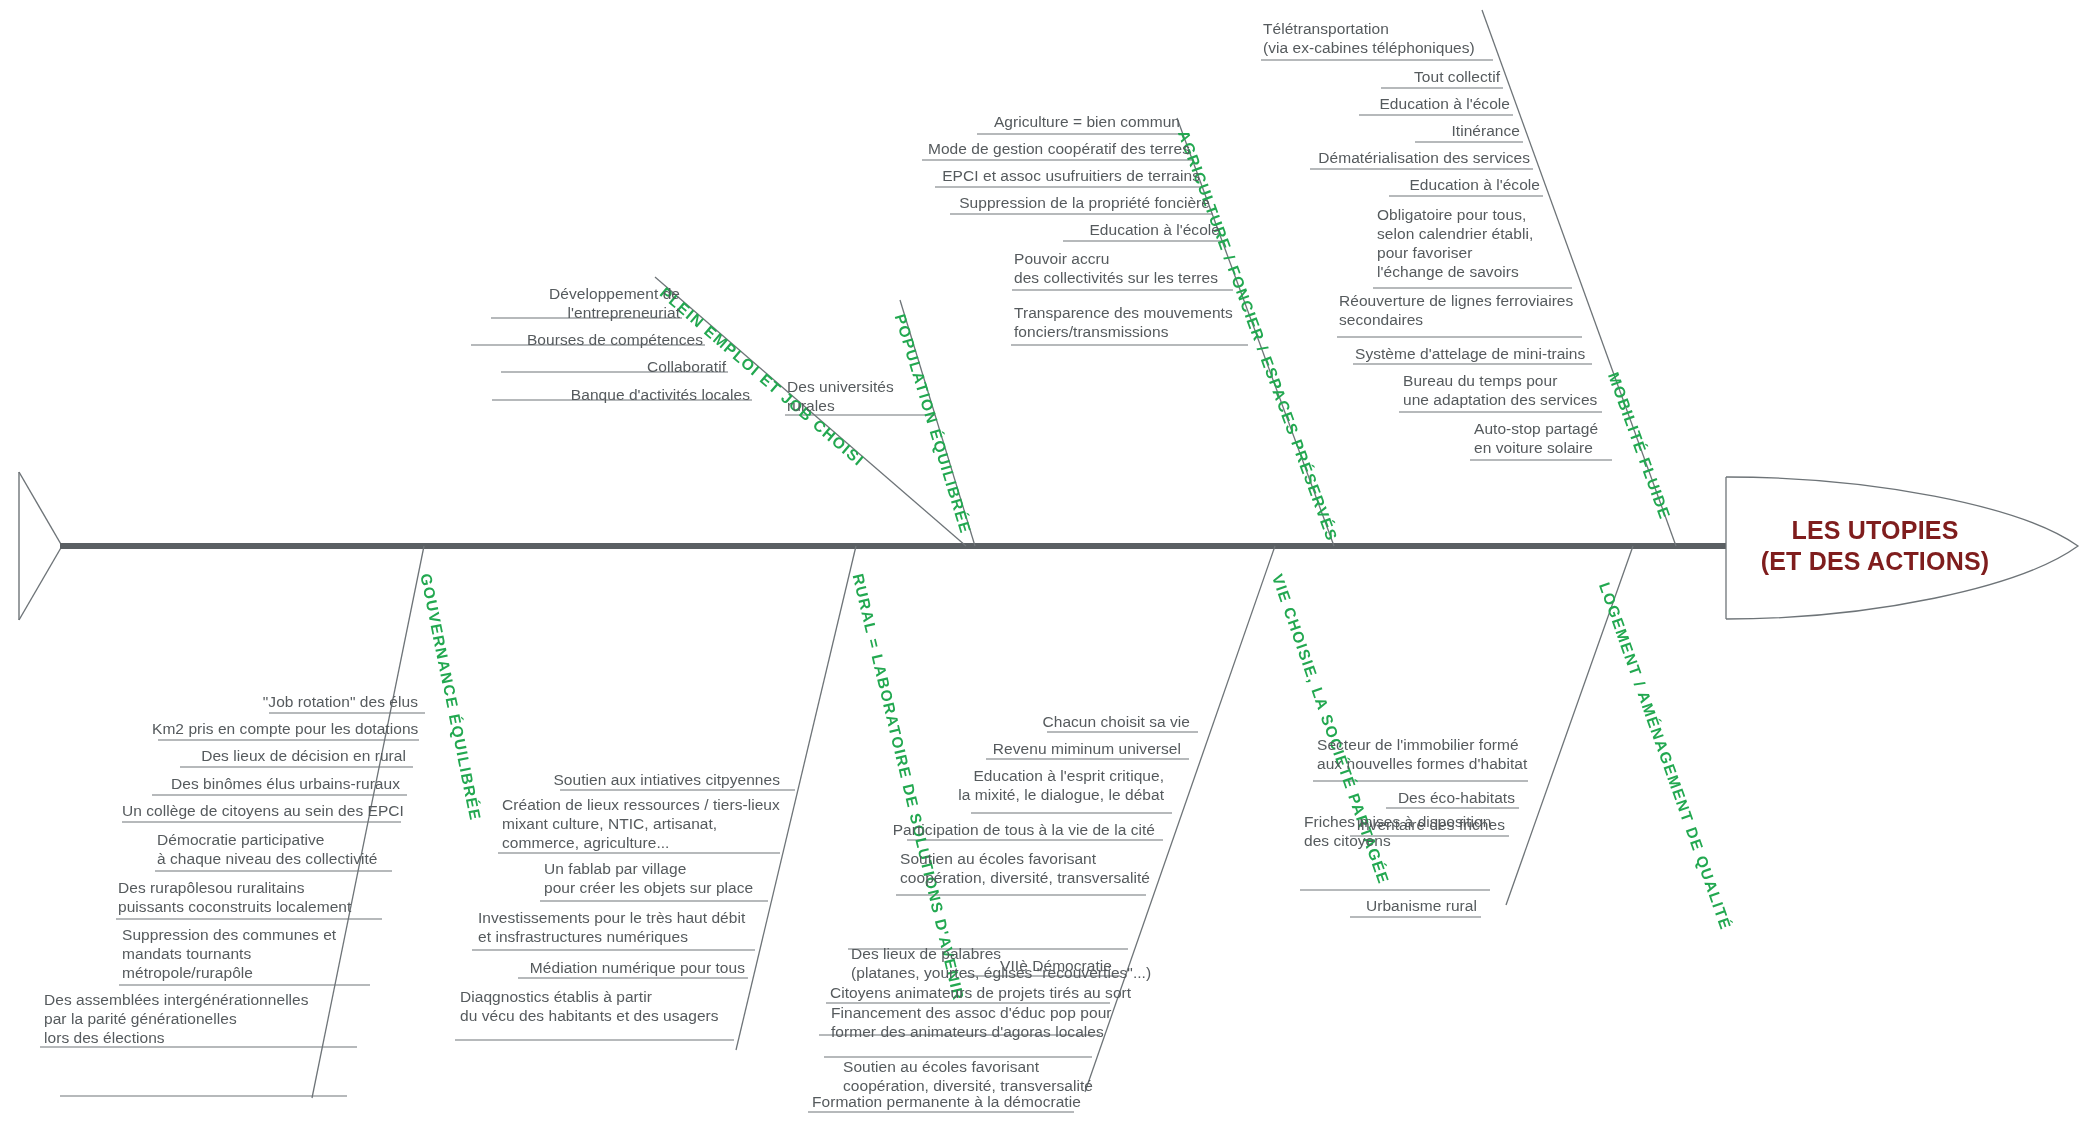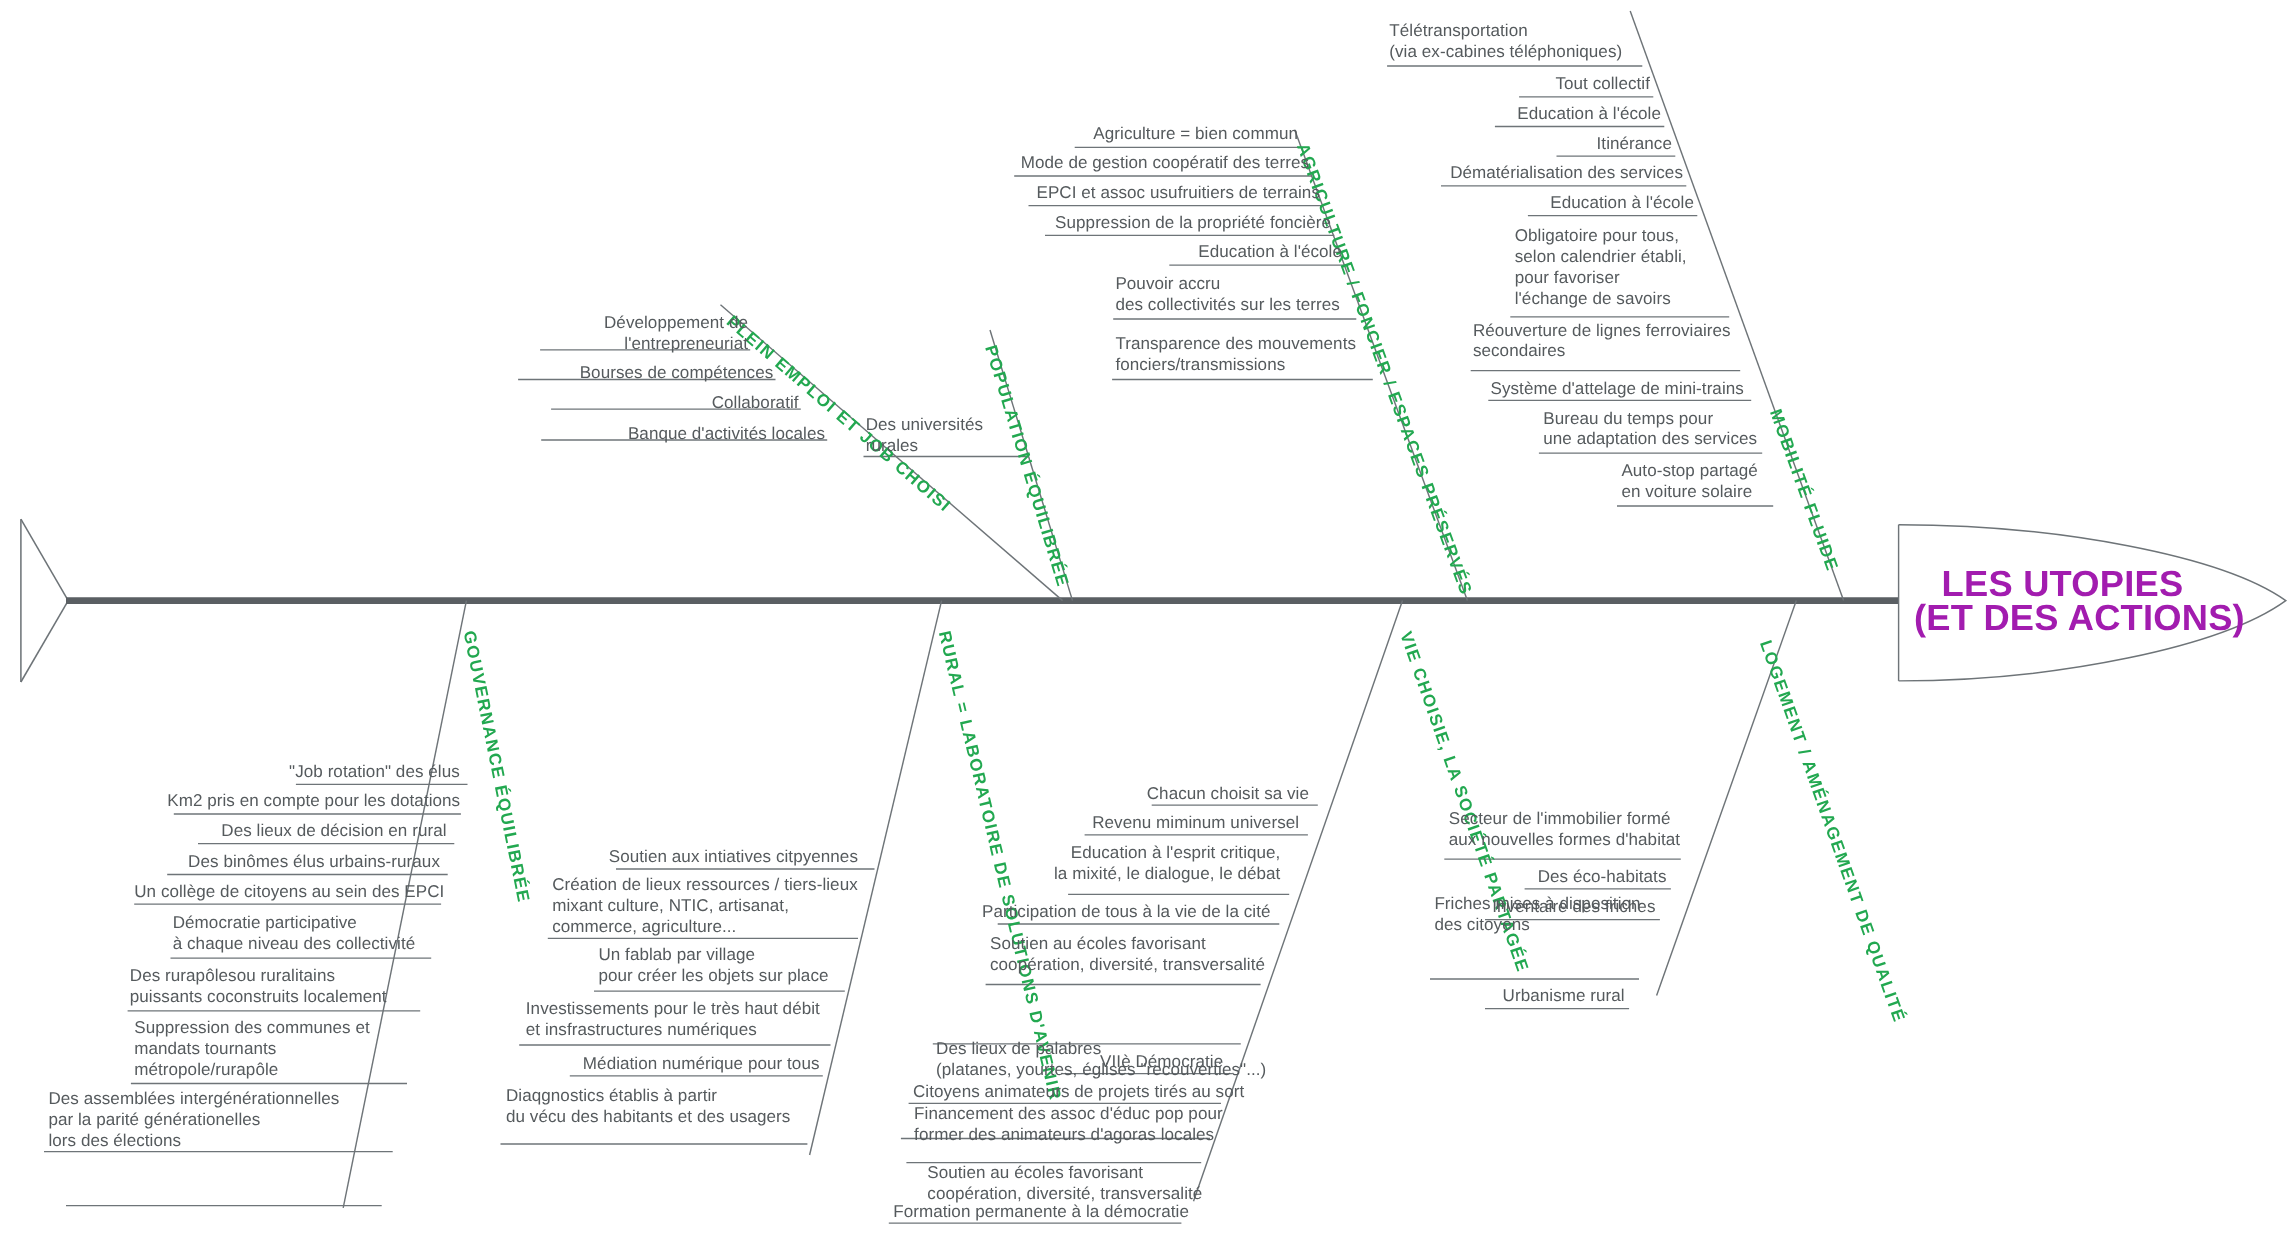--- a/index.html
+++ b/index.html
@@ -42,23 +42,23 @@
     position: absolute;
     font-size: 15.5px;
     font-weight: 600;
     color: #22a850;
     white-space: nowrap;
     letter-spacing: 1.4px;
     transform-origin: 0 0;
   }
   .head-title {
     position: absolute;
-    font-size: 33px;
+    font-size: 25px;
     font-weight: bold;
-    color: #a21caf;
+    color: #7f1d1d;
     line-height: 31px;
     text-align: center;
     white-space: pre;
     letter-spacing: 0.2px;
   }
 </style>
 </head>
 <body>
 
 <div id="canvas">

